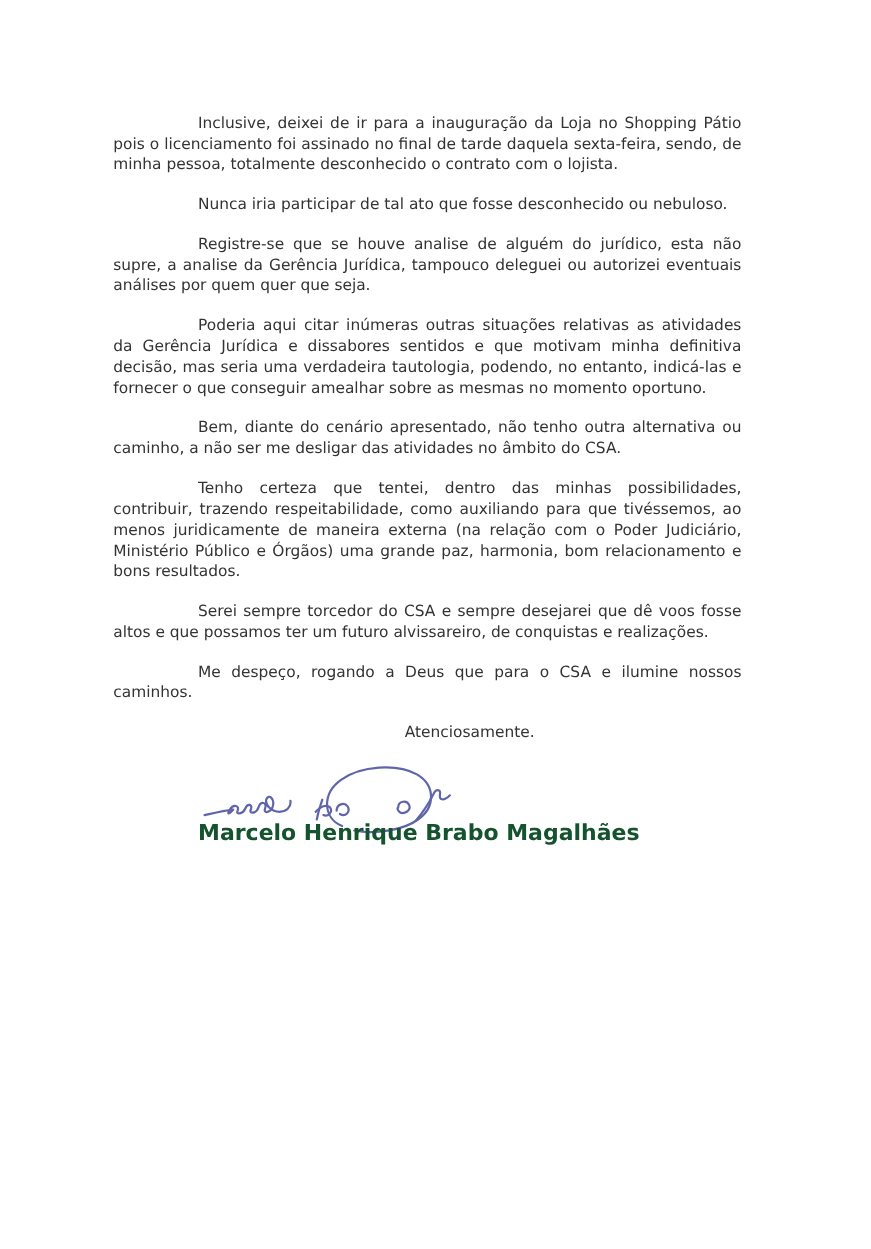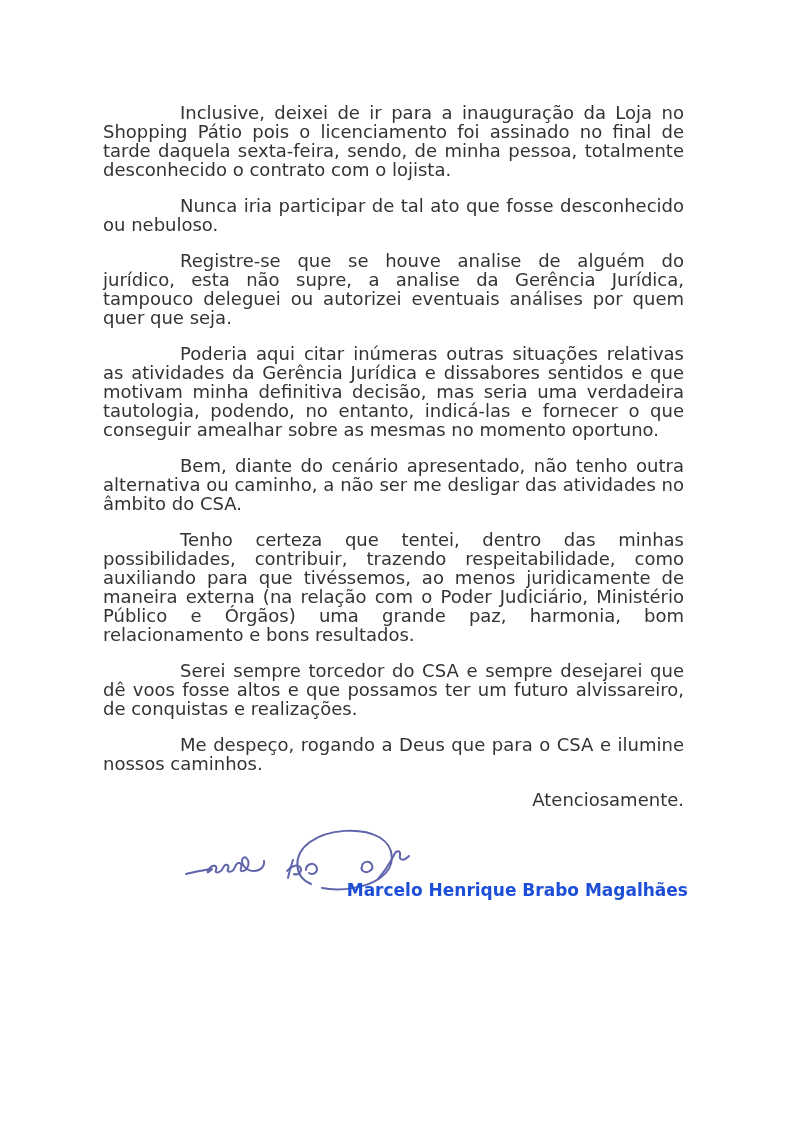--- a/index.html
+++ b/index.html
@@ -18,47 +18,46 @@
     font-family: "DejaVu Sans", "Liberation Sans", sans-serif;
     color: #333333;
   }
   .content {
     position: absolute;
     top: 103px;
     left: 103px;
     width: 585px;
   }
   .para {
-    margin: 0 4px 17px 0;
-    font-size: 18px;
+    margin: 0 14px 17px 0;
+    font-size: 14px;
     line-height: 19px;
     text-align: justify;
     text-indent: 77px;
     color: #333333;
   }
   .closing {
-    text-align: right;
+    text-align: center;
   }
   .signature-block {
     margin: 10px 0 0 78px;
     width: 240px;
     height: 64px;
   }
   .signature-block svg {
     display: block;
     width: 240px;
     height: 70px;
   }
   .signer-name {
     margin: -10px 0 0 77px;
-    font-size: 17px;
+    font-size: 20px;
     line-height: 20px;
     font-weight: bold;
-    color: #1d4ed8;
-    text-align: right;
+    color: #14532d;
   }
 </style>
 </head>
 <body>
 
 <div class="page">
   <div class="content">
 
     <p class="para">Inclusive, deixei de ir para a inauguração da Loja no Shopping Pátio pois o licenciamento foi assinado no final de tarde daquela sexta-feira, sendo, de minha pessoa, totalmente desconhecido o contrato com o lojista.</p>
     <p class="para">Nunca iria participar de tal ato que fosse desconhecido ou nebuloso.</p>

